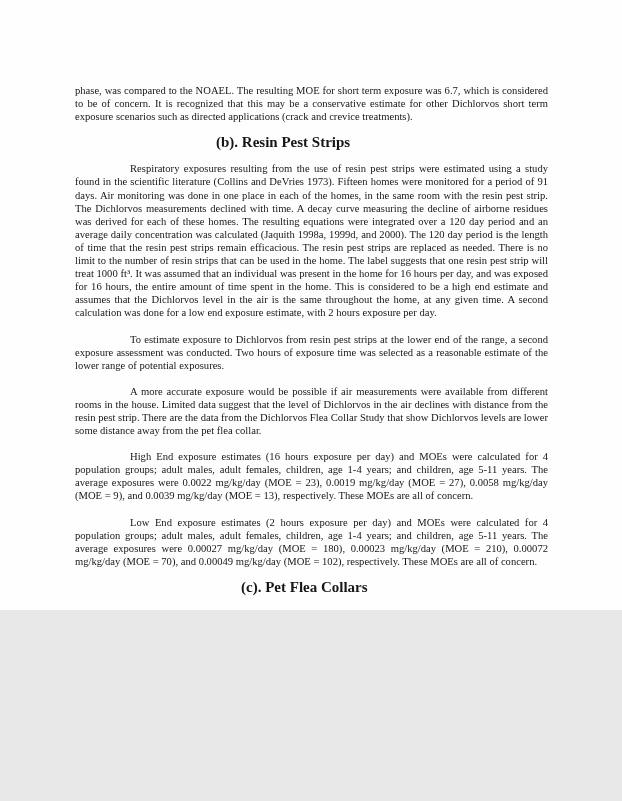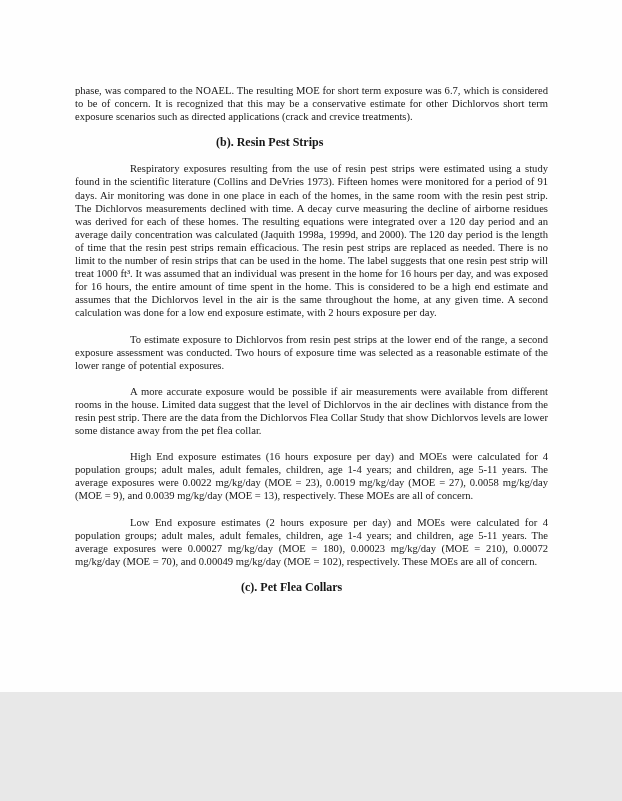--- a/index.html
+++ b/index.html
@@ -3,21 +3,21 @@
 <meta charset="utf-8">
 <style>
   html, body {
     margin: 0;
     padding: 0;
     background: #e8e8e8;
   }
   .page {
     position: relative;
     width: 622px;
-    height: 692px;
+    height: 610px;
     margin: 0 auto;
     background: #fefefe;
     font-family: "Liberation Serif", serif;
     color: #161616;
     overflow: hidden;
     box-sizing: border-box;
   }
   .content {
     position: absolute;
     left: 75px;
@@ -29,21 +29,21 @@
   }
   .para {
     margin: 0 0 13px 0;
     text-indent: 55px;
   }
   .para.no-indent {
     text-indent: 0;
   }
   .heading {
     font-weight: bold;
-    font-size: 12px;
+    font-size: 15px;
     line-height: 13.1px;
     margin: 0 0 13px 0;
     text-align: left;
   }
   .heading-b {
     margin-left: 141px;
   }
   .heading-c {
     margin-left: 166px;
     margin-bottom: 4px;

